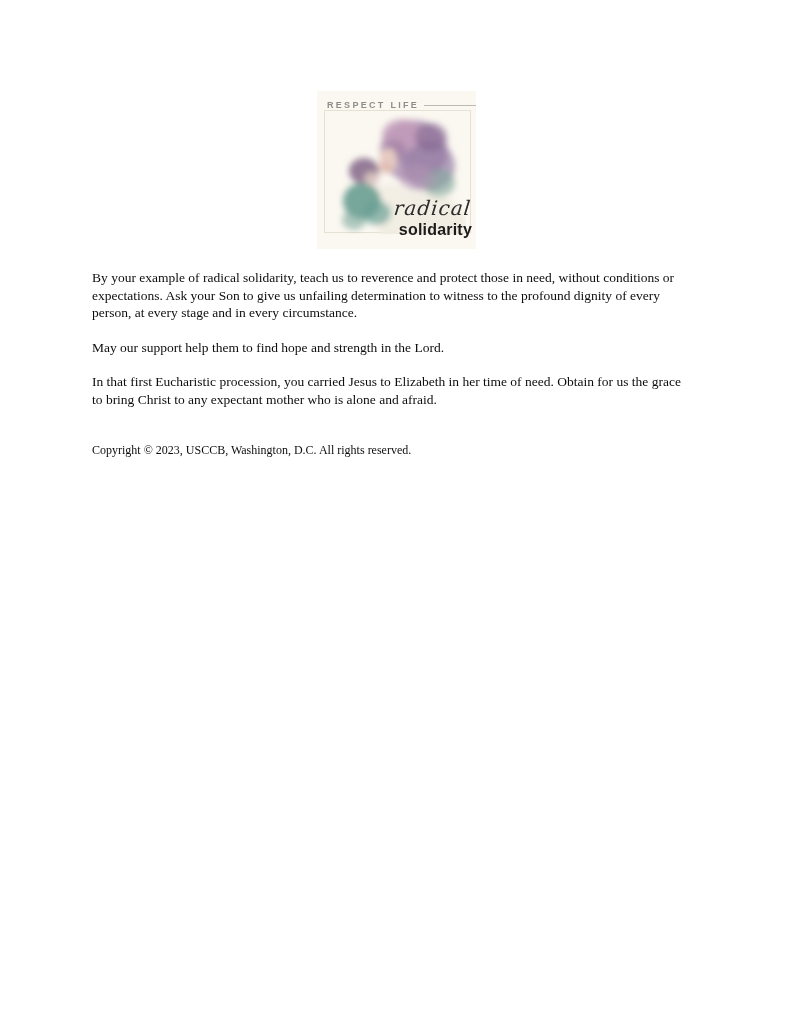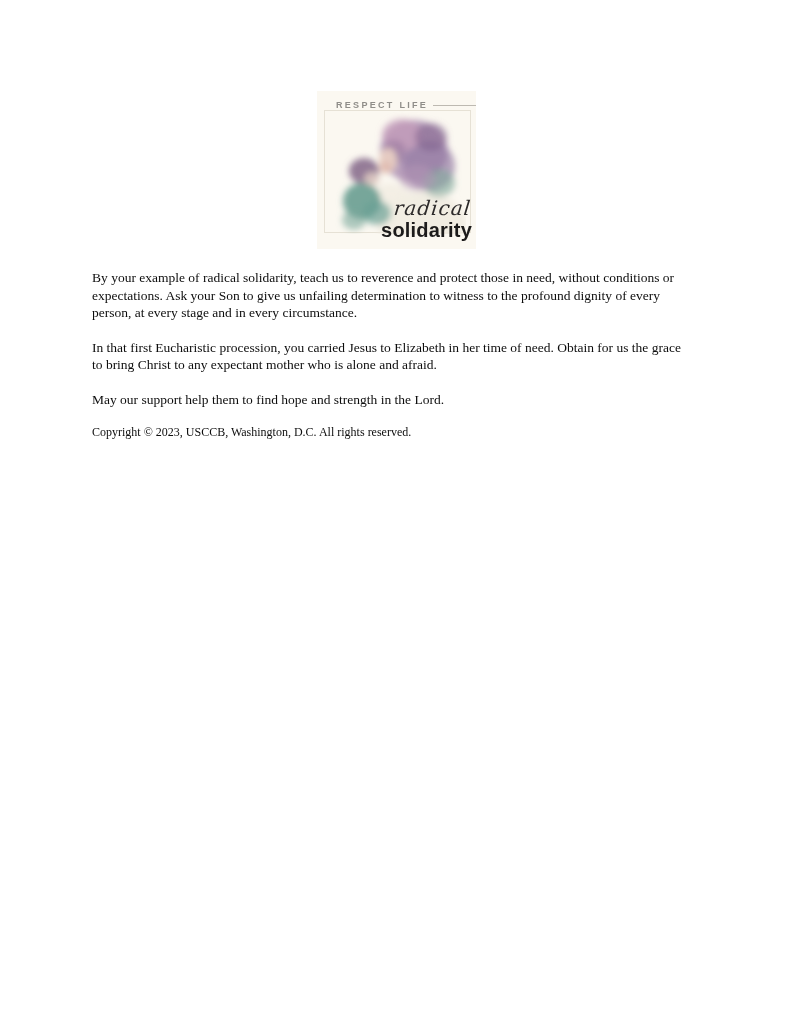--- a/index.html
+++ b/index.html
@@ -22,21 +22,20 @@
     height: 158px;
     background: #fbf8f1;
   }
   .logo-header {
     position: absolute;
     left: 10px;
     top: 9px;
     right: 0;
     display: flex;
     align-items: center;
-    margin-left: 9px;
   }
   .logo-header .respect-life {
     font-family: "Liberation Sans", sans-serif;
     font-size: 9px;
     font-weight: 600;
     letter-spacing: 2.3px;
     color: #8f8d89;
     white-space: nowrap;
   }
   .logo-header .rule {
@@ -71,21 +70,21 @@
     color: #2c2a2a;
     transform: skewX(-6deg);
     letter-spacing: 1px;
   }
   .logo-solidarity {
     position: absolute;
     right: 4px;
     bottom: 7px;
     font-family: "Liberation Sans", sans-serif;
     font-weight: 700;
-    font-size: 20px;
+    font-size: 16px;
     line-height: 24px;
     letter-spacing: 0.2px;
     color: #1c1b1b;
   }
 
   
   .content {
     position: absolute;
     left: 92px;
     top: 252px;
@@ -94,21 +93,21 @@
     font-size: 13.5px;
     line-height: 17.6px;
   }
   .content h1 {
     font-size: 13.5px;
     line-height: 17.6px;
     font-weight: 700;
   }
   .content p.para { margin-top: 17px; }
   .content p.copyright {
-    margin-top: 16px;
+    margin-top: 34px;
     font-size: 12px;
     line-height: 15px;
   }
 </style>
 </head>
 <body>
 
 <div class="page">
 
   <div class="logo">
@@ -148,18 +147,18 @@
         <ellipse cx="28" cy="112" rx="12" ry="10" fill="#7aa89b" opacity="0.6"></ellipse>
       </g>
     </svg>
 
     <div class="logo-radical">radical</div>
     <div class="logo-solidarity">solidarity</div>
   </div>
 
   <div class="content">
     <p class="para">By your example of radical solidarity, teach us to reverence and protect those in need, without conditions or expectations. Ask your Son to give us unfailing determination to witness to the profound dignity of every person, at every stage and in every circumstance.</p>
+    <p class="para">May our support help them to find hope and strength in the Lord.</p>
     <p class="para">In that first Eucharistic procession, you carried Jesus to Elizabeth in her time of need. Obtain for us the grace to bring Christ to any expectant mother who is alone and afraid.</p>
-    <p class="para">May our support help them to find hope and strength in the Lord.</p>
     <p class="copyright">Copyright © 2023, USCCB, Washington, D.C. All rights reserved.</p>
   </div>
 
 </div>
 
 </body></html>

